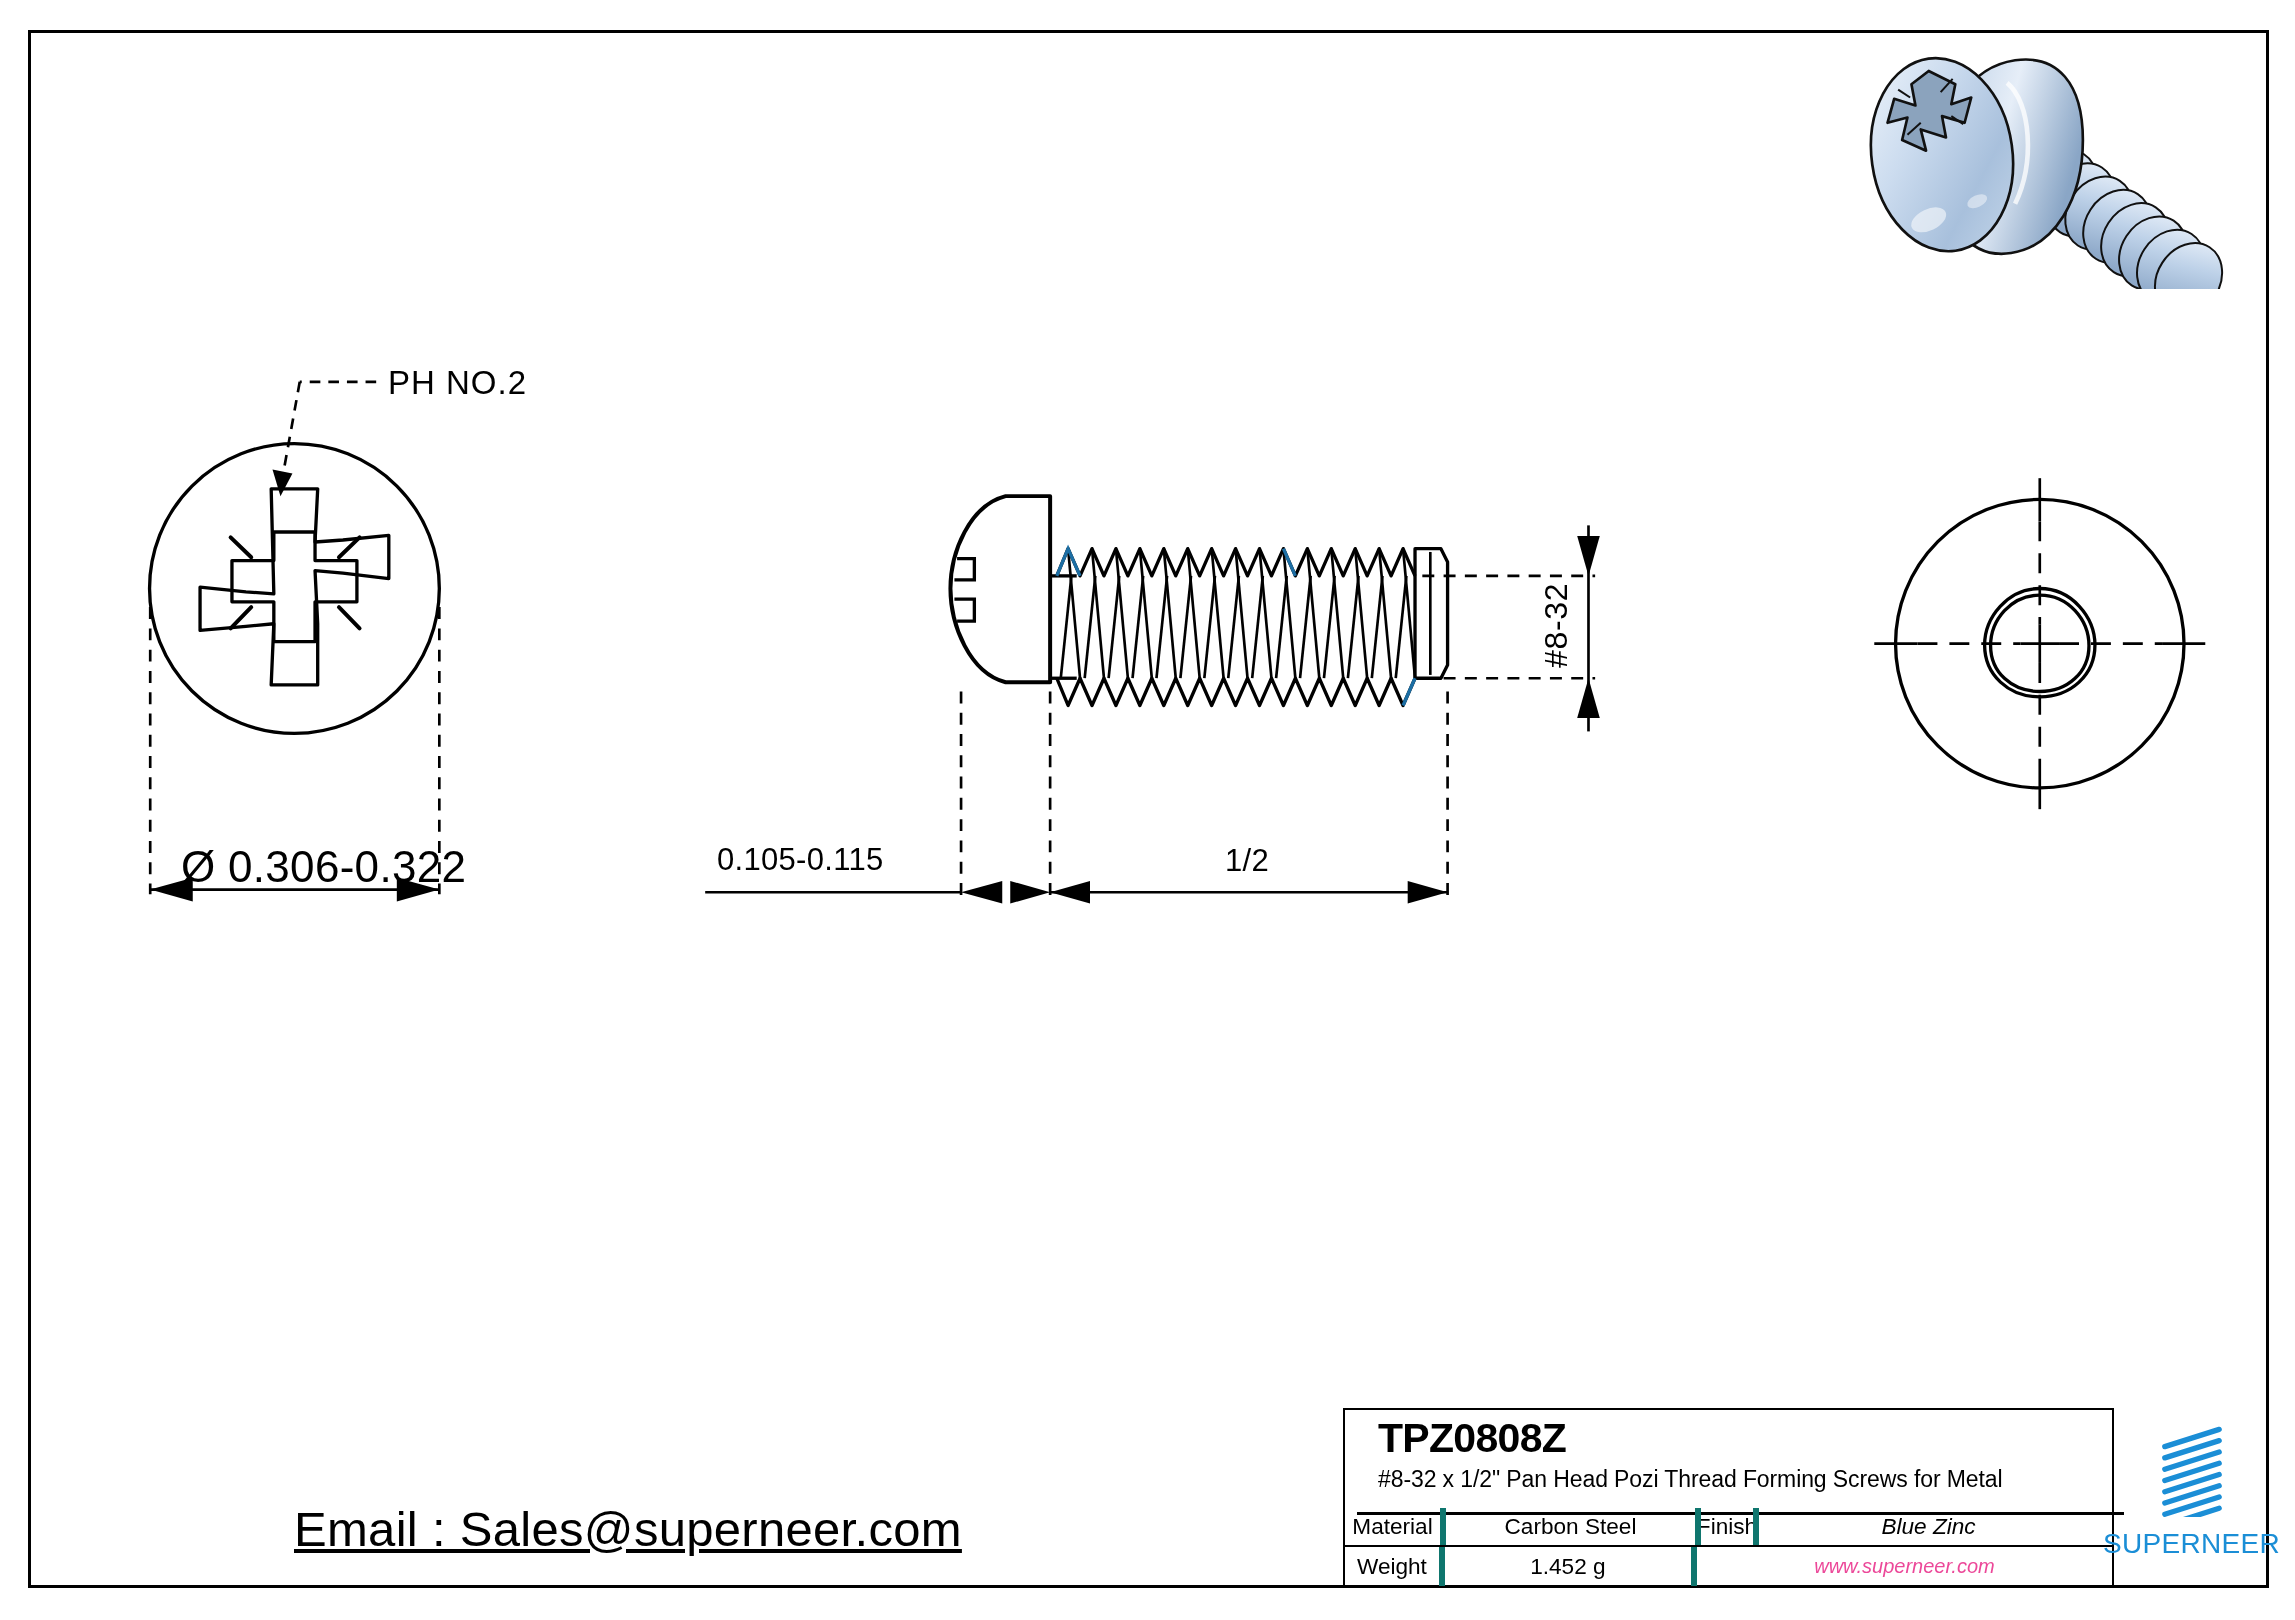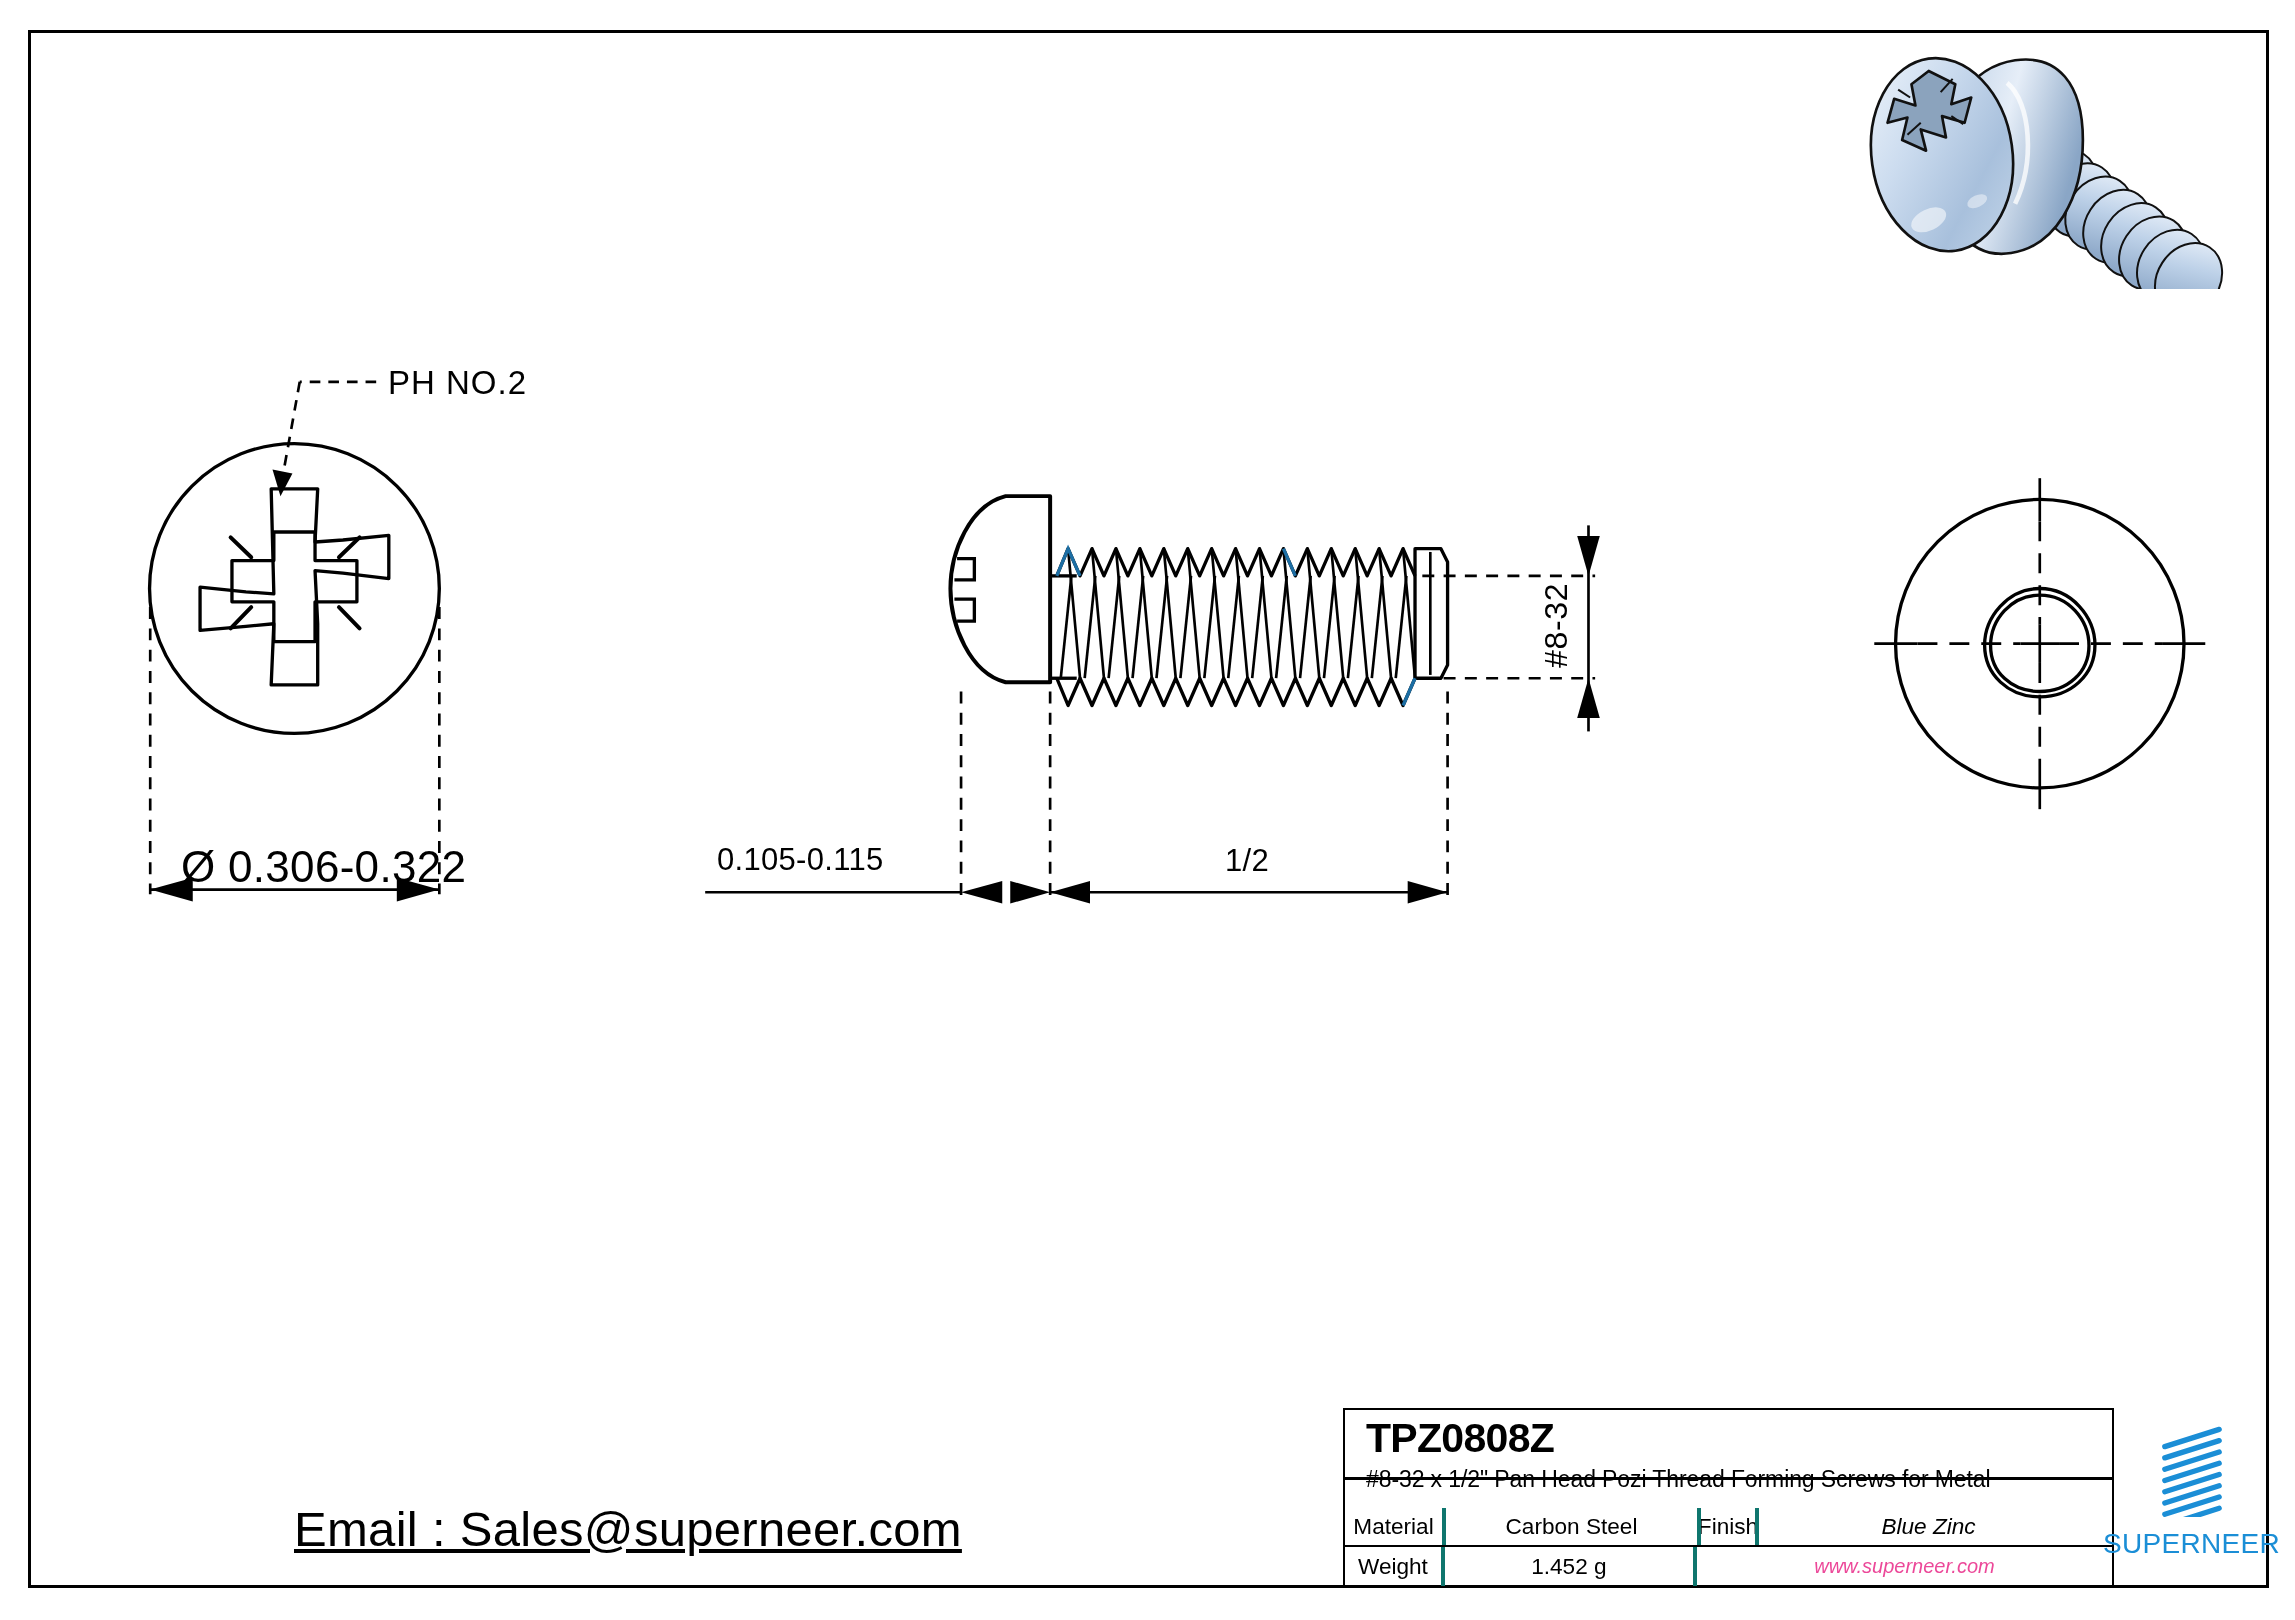--- a/index.html
+++ b/index.html
@@ -79,23 +79,23 @@
   .titleblock {
     position: absolute;
     left: 1343px; top: 1408px;
     width: 771px; height: 179px;
     border: 2.7px solid #000000;
     box-sizing: border-box;
     background: #ffffff;
   }
   .tb-head {
     position: absolute;
-    left: 0; top: 0;
+    left: 12px; top: 0;
     width: 100%;
-    height: 70px;
+    height: 105px;
     box-sizing: border-box;
     border-bottom: 3.3px solid #000000;
   }
   .tb-partno {
     position: absolute;
     left: 21px; top: 5.3px;
     font-size: 41px;
     font-weight: bold;
     letter-spacing: -0.7px;
     white-space: nowrap;
@@ -121,21 +121,21 @@
     display: flex;
   }
   .tb-row.r1 { top: 0; border-bottom: 2px solid #000000; box-sizing: border-box; }
   .tb-row.r2 { top: 39px; }
   .tb-cell {
     box-sizing: border-box;
     display: flex;
     align-items: center;
     justify-content: center;
     font-size: 22.6px;
-    border-right: 4px solid #0f766e;
+    border-right: 6px solid #0f766e;
     height: 100%;
     overflow: hidden;
     white-space: nowrap;
   }
   .tb-cell:last-child { border-right: none; font-style: italic; }
   .c-label { width: 101px; }
   .c-val1  { width: 255px; }
   .c-label2{ width: 58px; }
   .c-val2  { width: 339px; }
   .c-wide  { width: 420px; }

